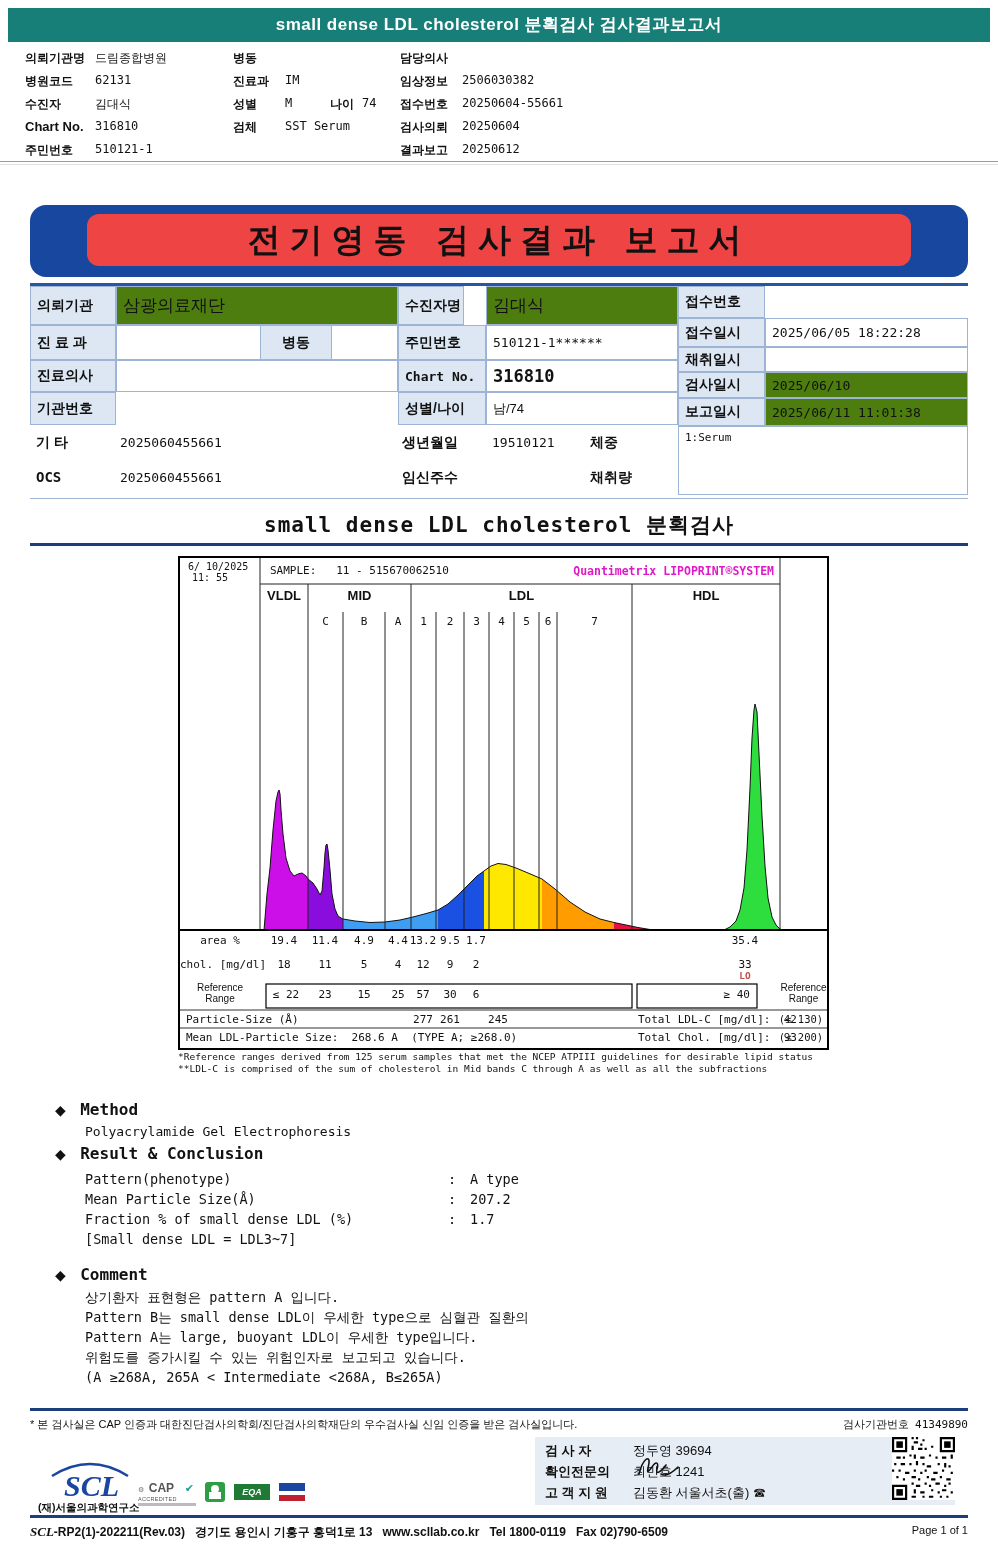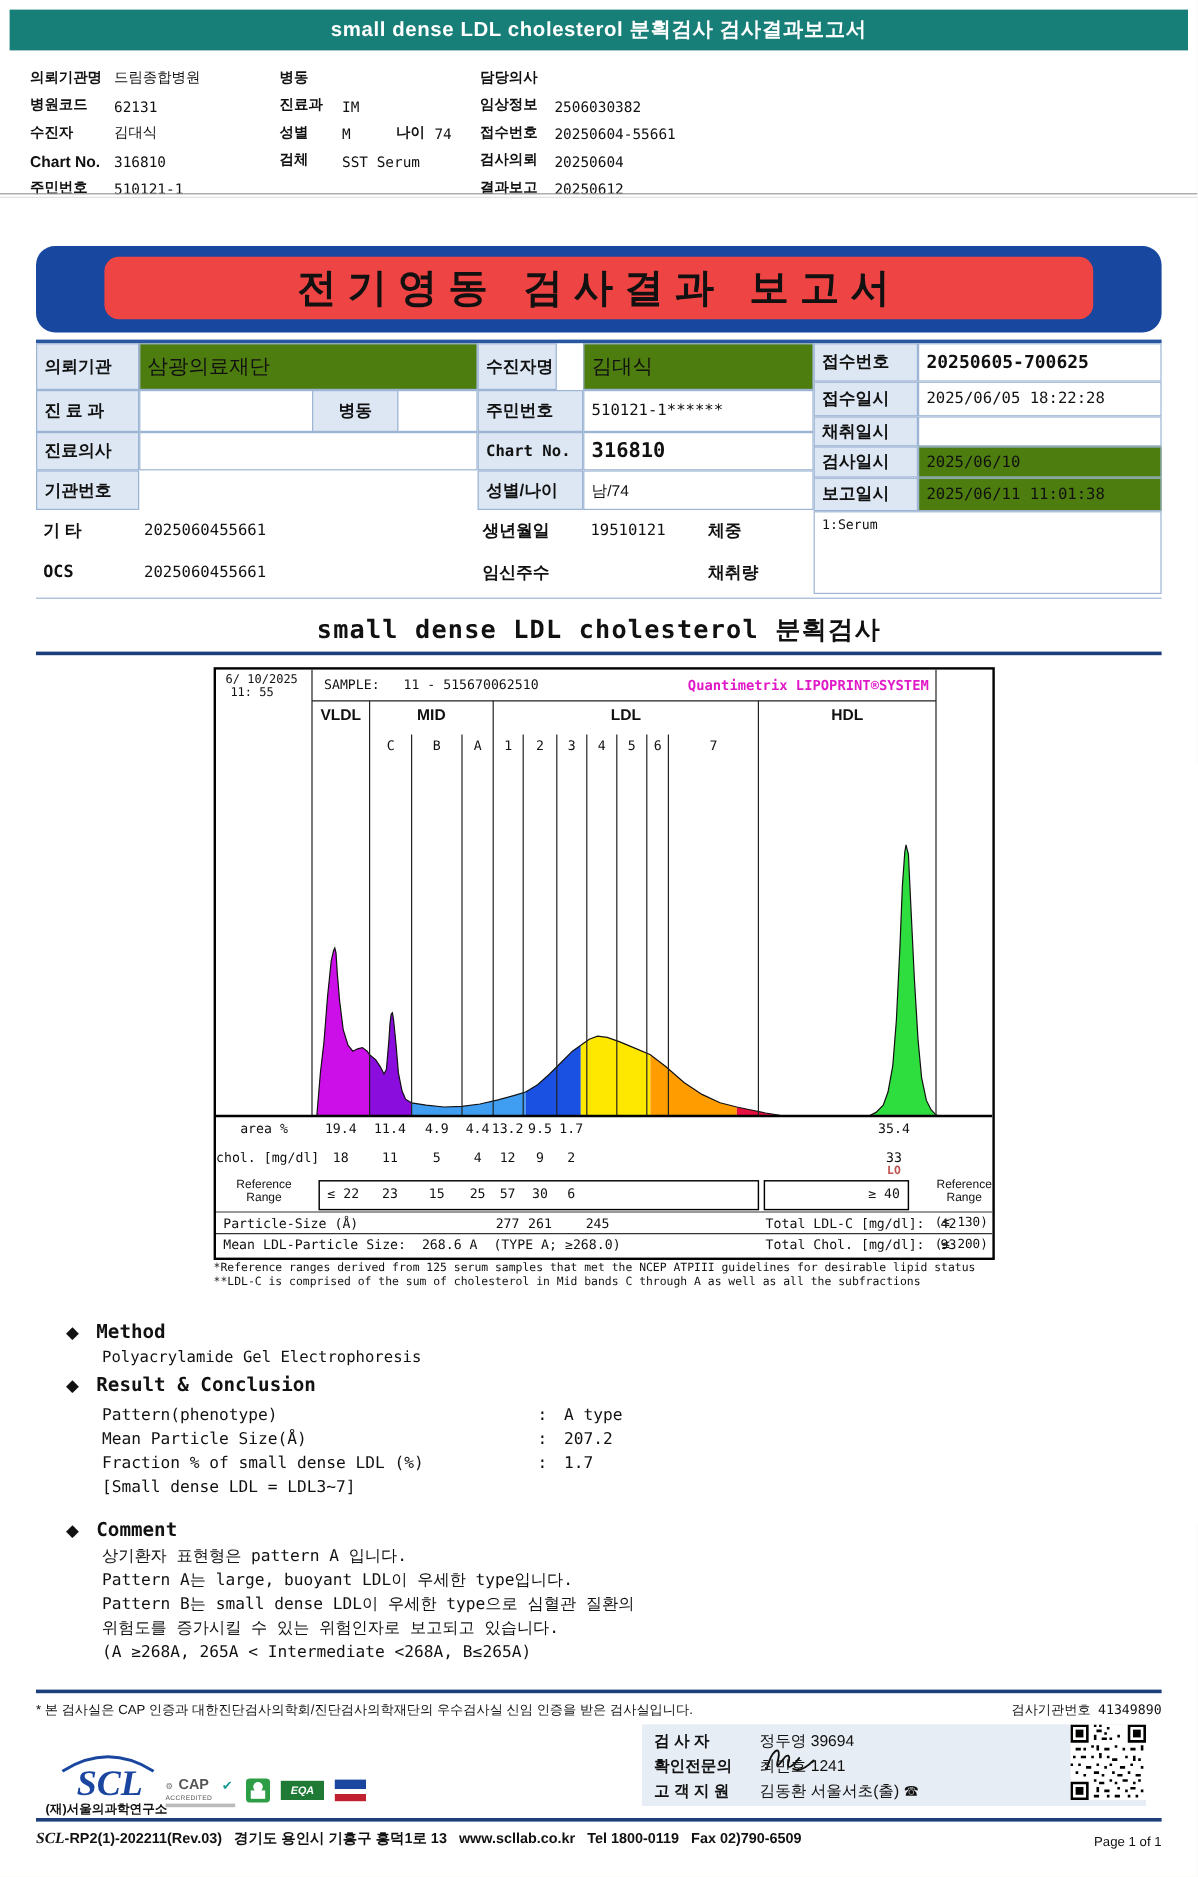--- a/index.html
+++ b/index.html
@@ -5,21 +5,21 @@
   html,body{margin:0;padding:0;background:#f6f6f3;}
   #page{position:relative;width:998px;height:1564px;background:#ffffff;overflow:hidden;
         font-family:"Liberation Sans",sans-serif;color:#111;}
   .abs{position:absolute;}
   .mono{font-family:"DejaVu Sans Mono",monospace;}
   .b{font-weight:bold;}
   
   .topbar{left:8px;top:8px;width:982px;height:34px;background:#187f78;color:#fff;
           text-align:center;font-weight:bold;font-size:17px;line-height:34px;letter-spacing:0.5px;}
   
-  .prow{display:flex;align-items:flex-end;height:23px;font-size:12px;white-space:nowrap;}
+  .prow{display:flex;align-items:flex-start;height:23px;font-size:12px;white-space:nowrap;}
   .plabel{font-weight:bold;}
   .pval{font-family:"DejaVu Sans Mono",monospace;font-size:12px;}
   .hline{position:absolute;left:0;width:998px;height:1px;background:#9a9a9a;}
   
   .banner{left:30px;top:205px;width:938px;height:72px;background:#17479e;border-radius:16px;}
   .banner-inner{position:absolute;left:57px;right:57px;top:9px;bottom:11px;background:#ef4444;border-radius:12px;
                 display:flex;align-items:center;justify-content:center;
                 font-size:33px;font-weight:bold;letter-spacing:9px;font-family:"DejaVu Sans",sans-serif;}
   
   .itable{left:30px;top:283px;width:938px;height:212px;border-top:3px solid #2757a0;border-bottom:1px solid #9db4d4;}
@@ -46,21 +46,21 @@
   .body-sec{font-family:"DejaVu Sans Mono",monospace;font-size:13px;}
   .rrow{display:flex;font-family:"DejaVu Sans Mono",monospace;font-size:13.5px;height:20px;}
   .rlabel{width:363px;}
   .rcolon{width:22px;}
   .cmt{font-family:"DejaVu Sans Mono",monospace;font-size:13.5px;line-height:20px;white-space:pre;}
   
   .certline{font-size:11px;white-space:nowrap;}
   .sigpanel{left:535px;top:1437px;width:420px;height:68px;background:#e7edf4;}
   .sigrow{display:flex;font-size:13px;height:21px;align-items:center;white-space:nowrap;}
   .siglabel{font-weight:bold;width:88px;}
-  .footline{left:30px;top:1524px;width:938px;display:flex;justify-content:space-between;font-size:12px;align-items:flex-end;gap:10px;}
+  .footline{left:30px;top:1524px;width:938px;display:flex;justify-content:space-between;font-size:12px;align-items:flex-start;gap:10px;}
   .scl-serif{font-family:"Liberation Serif",serif;font-style:italic;font-weight:bold;}
 </style>
 </head>
 <body>
 
 <div id="page">
 
   <div class="abs topbar">small dense LDL cholesterol 분획검사 검사결과보고서</div>
 
   <div class="abs" style="left:25px;top:50px;width:200px;">
@@ -163,21 +163,20 @@
     <div class="plain mono" style="left:90px;top:149px;font-size:13px;">2025060455661</div>
     <div class="plain b" style="left:372px;top:148px;">생년월일</div>
     <div class="plain mono" style="left:462px;top:149px;font-size:13px;">19510121</div>
     <div class="plain b" style="left:560px;top:148px;">체중</div>
     <div class="plain b mono" style="left:6px;top:183px;">OCS</div>
     <div class="plain mono" style="left:90px;top:184px;font-size:13px;">2025060455661</div>
     <div class="plain b" style="left:372px;top:183px;">임신주수</div>
     <div class="plain b" style="left:560px;top:183px;">채취량</div>
 
     <div class="cell lblc" style="left:648px;top:0;width:87px;height:32px;">접수번호</div>
-    <div class="cell mono b" style="left:735px;top:0;width:203px;height:32px;font-size:15px;">20250605-700625</div>
     <div class="cell lblc" style="left:648px;top:32px;width:87px;height:29px;">접수일시</div>
     <div class="cell mono" style="left:735px;top:32px;width:203px;height:29px;font-size:13px;">2025/06/05 18:22:28</div>
     <div class="cell lblc" style="left:648px;top:61px;width:87px;height:25px;">채취일시</div>
     <div class="cell mono" style="left:735px;top:61px;width:203px;height:25px;font-size:13px;"></div>
     <div class="cell lblc" style="left:648px;top:86px;width:87px;height:26px;">검사일시</div>
     <div class="cell mono tint" style="left:735px;top:86px;width:203px;height:26px;font-size:13px;">2025/06/10</div>
     <div class="cell lblc" style="left:648px;top:112px;width:87px;height:28px;">보고일시</div>
     <div class="cell mono tint" style="left:735px;top:112px;width:203px;height:28px;font-size:13px;">2025/06/11 11:01:38</div>
     <div class="cell mono" style="left:648px;top:140px;width:290px;height:69px;align-items:flex-start;padding-top:4px;font-size:11px;">1:Serum</div>
   </div>
@@ -340,22 +339,22 @@
       <span>[Small dense LDL = LDL3~7]</span>
       </div>
   </div>
 
   <div class="abs" style="left:55px;top:1265px;">
     <span class="diamond">◆</span>
     <span class="h-sec">Comment</span>
   </div>
   <div class="abs" style="left:85px;top:1287px;">
     <div class="cmt">상기환자 표현형은 pattern A 입니다.</div>
+    <div class="cmt">Pattern B는 small dense LDL이 우세한 type으로 심혈관 질환의</div>
     <div class="cmt">Pattern A는 large, buoyant LDL이 우세한 type입니다.</div>
-    <div class="cmt">Pattern B는 small dense LDL이 우세한 type으로 심혈관 질환의</div>
     <div class="cmt">위험도를 증가시킬 수 있는 위험인자로 보고되고 있습니다.</div>
     <div class="cmt">(A ≥268A, 265A &lt; Intermediate &lt;268A, B≤265A)</div>
   </div>
 
   <div class="rule" style="left:30px;top:1408px;width:938px;height:3px;"></div>
   <div class="abs certline" style="left:30px;top:1417px;width:938px;display:flex;justify-content:space-between;">
     <span>* 본 검사실은 CAP 인증과 대한진단검사의학회/진단검사의학재단의 우수검사실 신임 인증을 받은 검사실입니다.</span>
     <span>
       <span>검사기관번호</span>&nbsp;
       <span class="mono">41349890</span>

